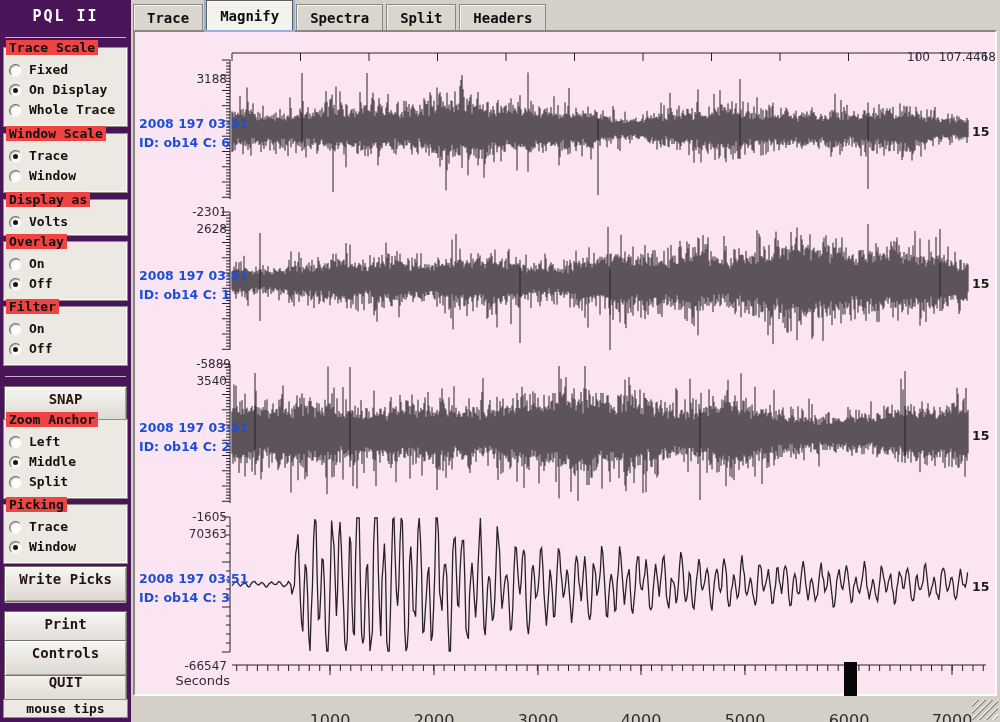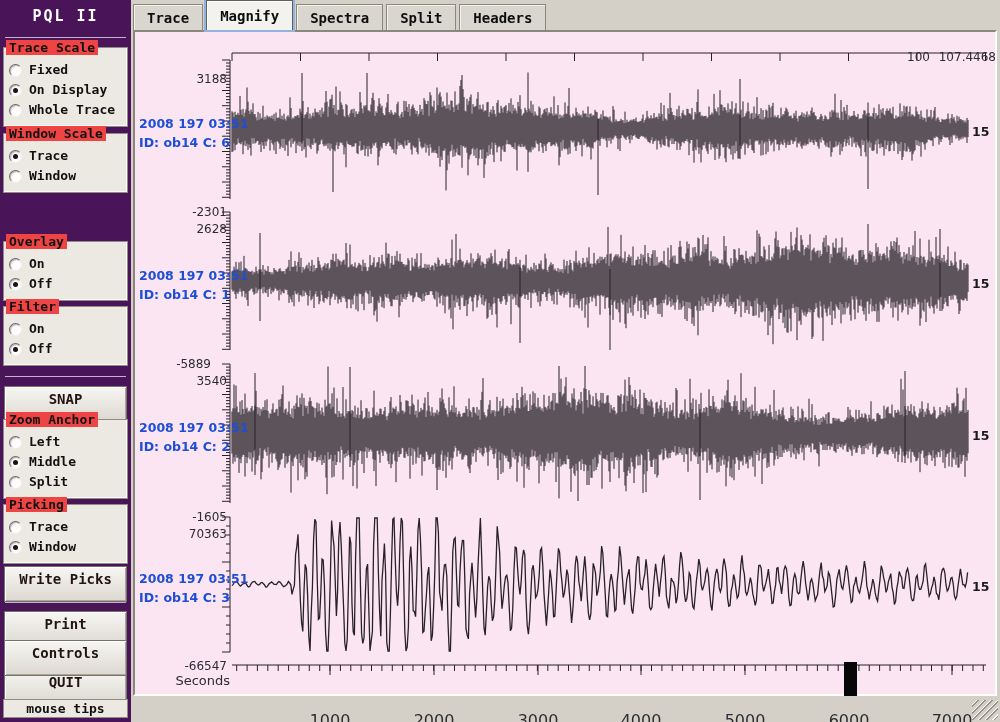--- a/index.html
+++ b/index.html
@@ -157,20 +157,29 @@
         <span class="radio sel"></span>
         <span>Trace</span>
       </div>
       <div class="opt">
         <span class="radio"></span>
         <span>Window</span>
       </div>
     </div>
   </div>
 
+  <div class="grp" style="top:199px;height:37px">
+    <div class="grp-label">Display as</div>
+    <div class="grp-body">
+      <div class="opt">
+        <span class="radio sel"></span>
+        <span>Volts</span>
+      </div>
+    </div>
+  </div>
 
   <div class="grp" style="top:241px;height:60px">
     <div class="grp-label">Overlay</div>
     <div class="grp-body">
       <div class="opt">
         <span class="radio"></span>
         <span>On</span>
       </div>
       <div class="opt">
         <span class="radio sel"></span>
@@ -259,21 +268,21 @@
 </div>
 
 <div id="plot"></div>
 
 <div class="plot-lbl num rnum" style="left:880px;top:34px;width:50px">100</div>
 <div class="plot-lbl num rnum" style="left:930px;top:34px;width:66px">107.4468</div>
 
 <div class="plot-lbl num rnum" style="left:160px;top:56px;width:67px">3188</div>
 <div class="plot-lbl num rnum" style="left:160px;top:189px;width:67px">-2301</div>
 <div class="plot-lbl num rnum" style="left:160px;top:206px;width:67px">2628</div>
-<div class="plot-lbl num rnum" style="left:144px;top:341px;width:67px">-5889</div>
+<div class="plot-lbl num rnum" style="left:164px;top:341px;width:67px">-5889</div>
 <div class="plot-lbl num rnum" style="left:160px;top:358px;width:67px">3540</div>
 <div class="plot-lbl num rnum" style="left:160px;top:494px;width:67px">-1605</div>
 <div class="plot-lbl num rnum" style="left:160px;top:511px;width:67px">70363</div>
 <div class="plot-lbl num rnum" style="left:160px;top:643px;width:67px">-66547</div>
 
 <div class="ts" style="top:114px">
   <div>2008 197 03:51</div>
   <div>ID: ob14 C: 6</div>
 </div>
 <div class="ts" style="top:266px">

